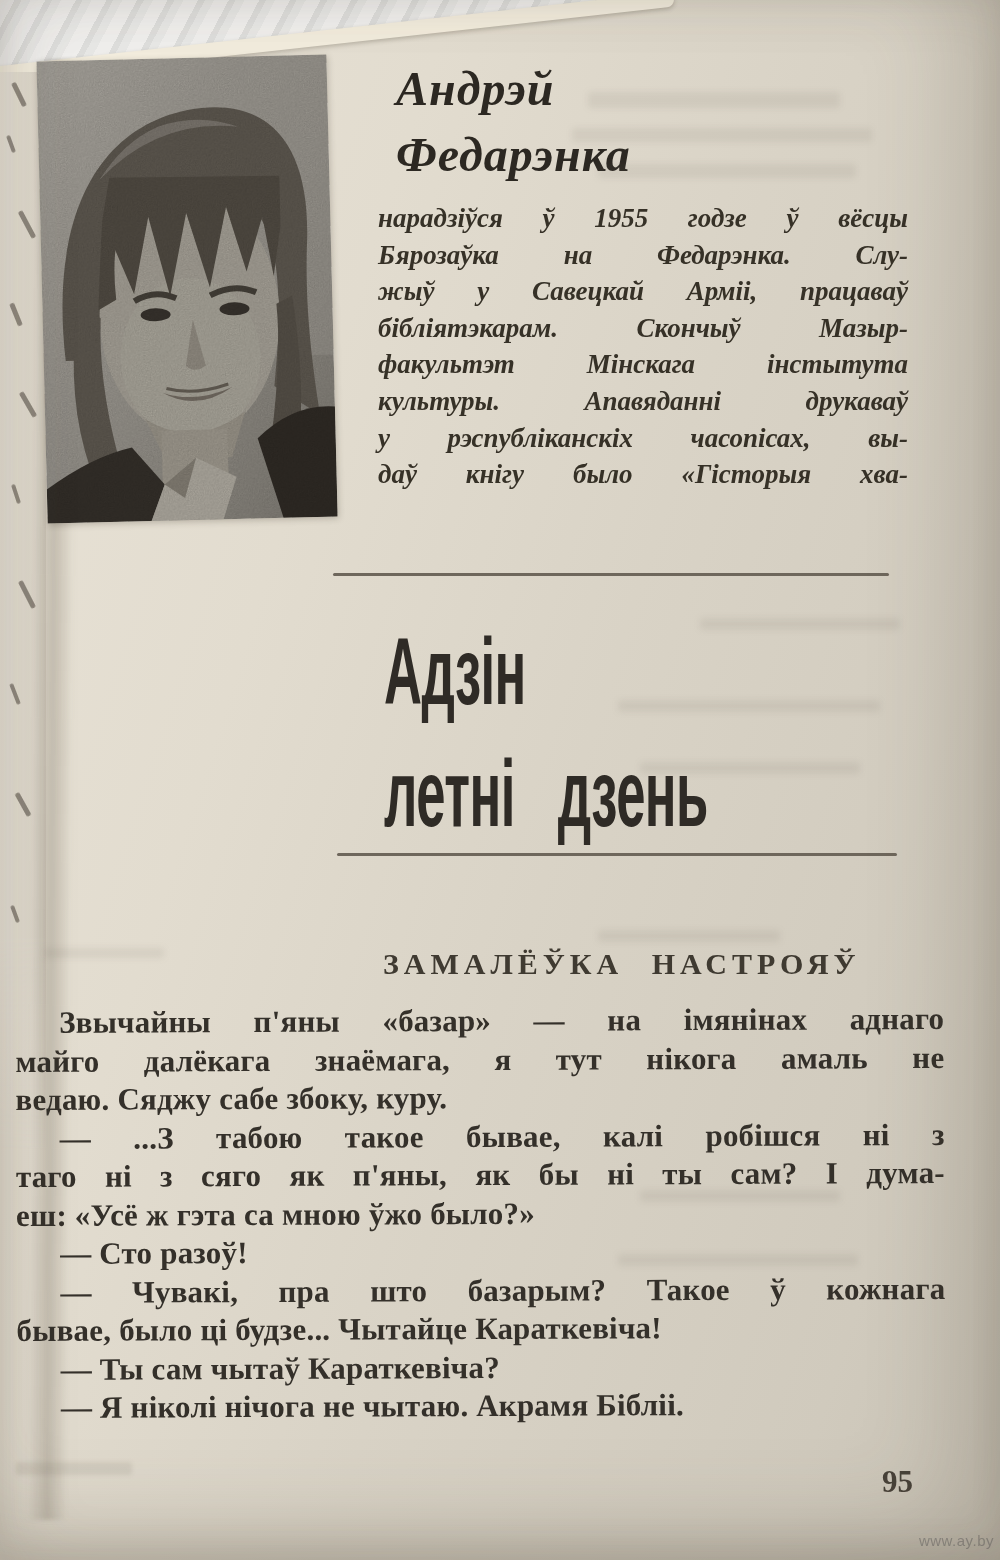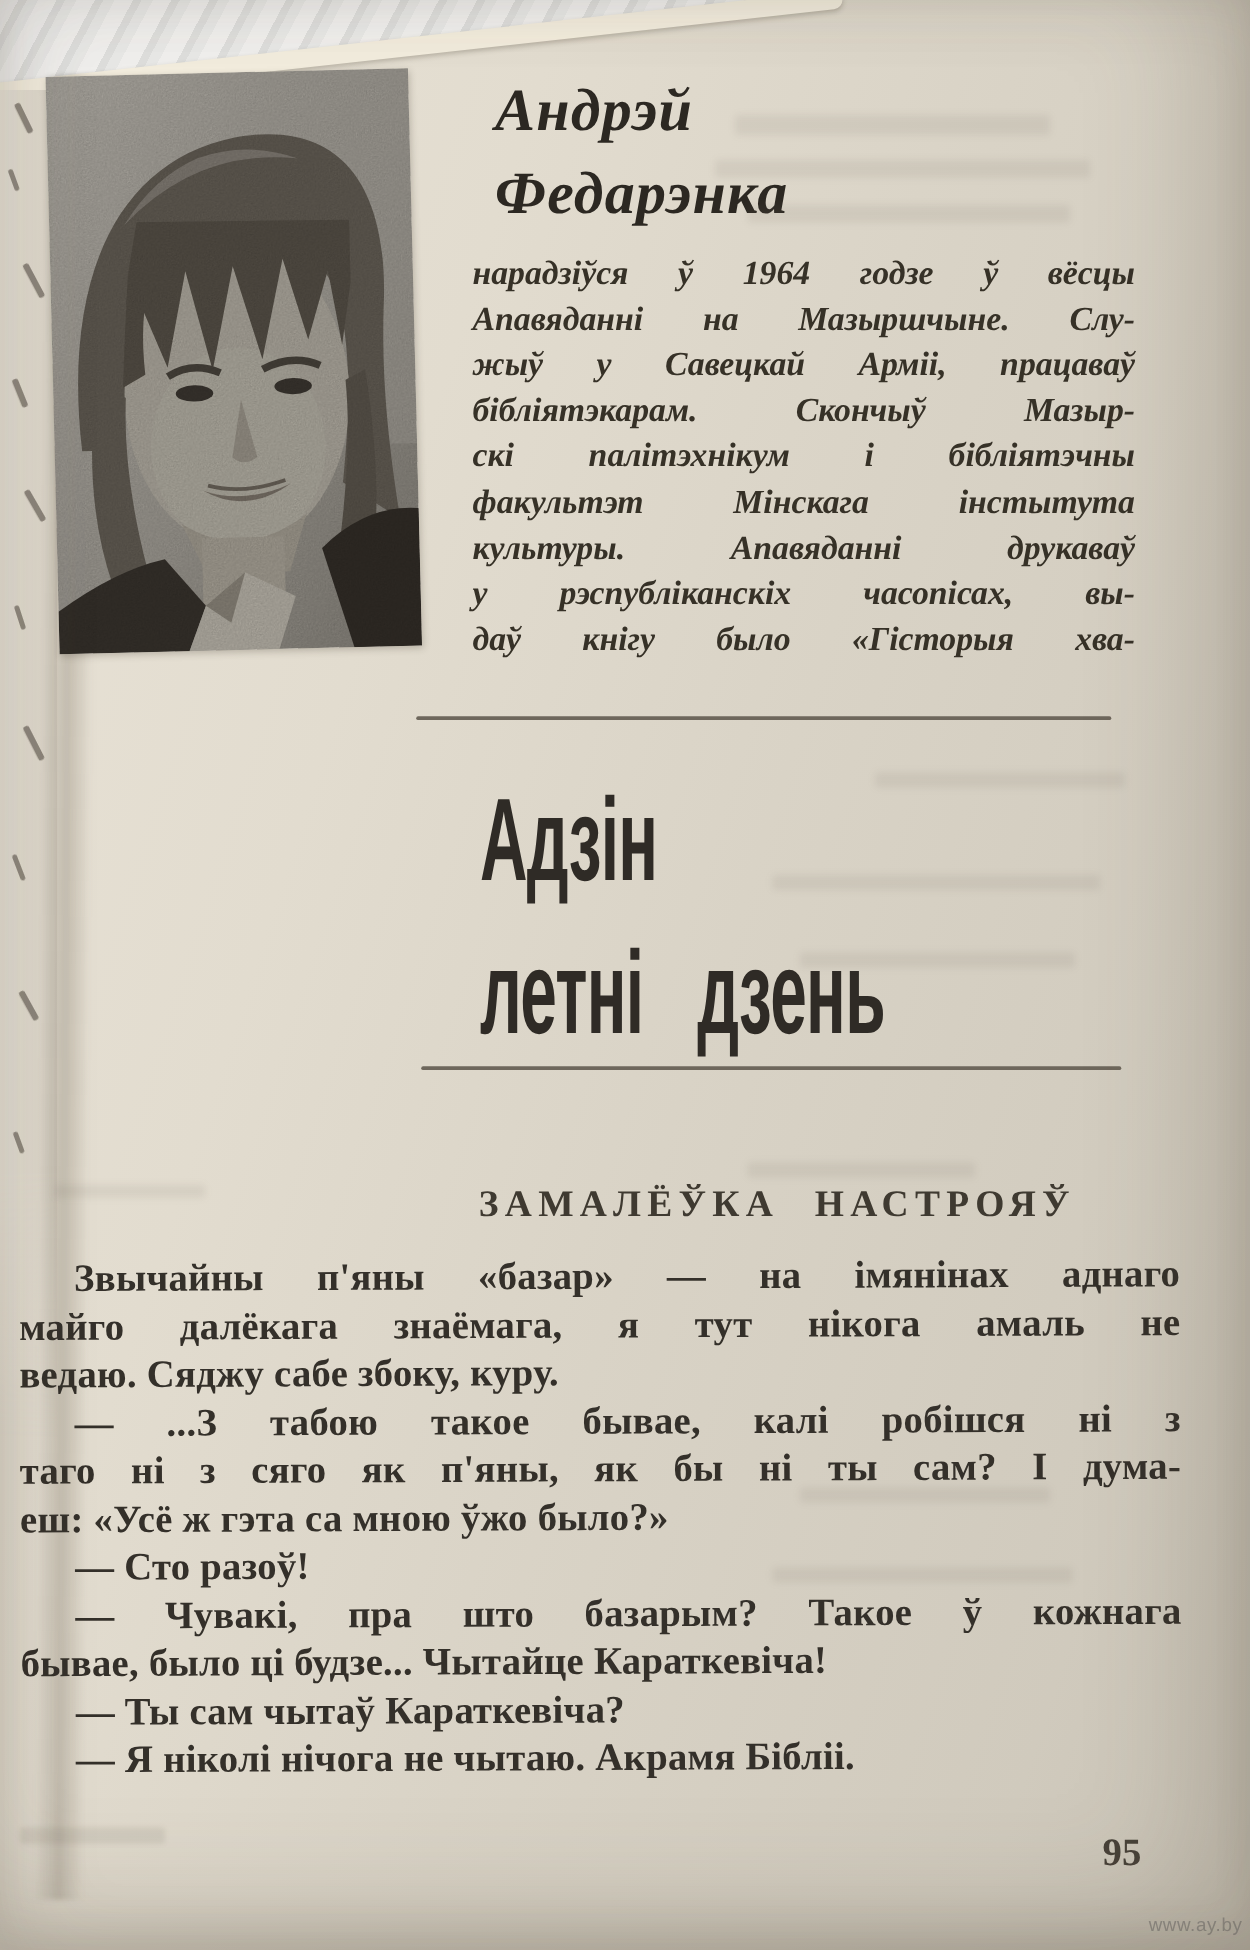--- a/index.html
+++ b/index.html
@@ -141,25 +141,24 @@
       <rect width="290" height="462" filter="url(#grain)" opacity=".28"></rect>
     </svg>
   </div>
 
   <div class="abs author-name">
     <div>Андрэй</div>
     <div>Федарэнка</div>
   </div>
 
   <div class="abs bio">
-    <div class="bio-line">нарадзіўся ў 1964 годзе ў вёсцы</div>
-    <div class="bio-line">Апавяданні на Мазыршчыне. Слу-</div>
+    <div class="bio-line">нарадзіўся ў 1955 годзе ў вёсцы</div>
+    <div class="bio-line">Бярозаўка на Федарэнка. Слу-</div>
     <div class="bio-line">жыў у Савецкай Арміі, працаваў</div>
     <div class="bio-line">бібліятэкарам. Скончыў Мазыр-</div>
-    <div class="bio-line">скі палітэхнікум і бібліятэчны</div>
     <div class="bio-line">факультэт Мінскага інстытута</div>
     <div class="bio-line">культуры. Апавяданні друкаваў</div>
     <div class="bio-line">у рэспубліканскіх часопісах, вы-</div>
     <div class="bio-line">даў кнігу было «Гісторыя хва-</div>
   </div>
 
   <div class="abs rule rule1"></div>
   <div class="abs title">
     <div class="title-line">Адзін</div>
     <div class="title-line t2">летні дзень</div>

